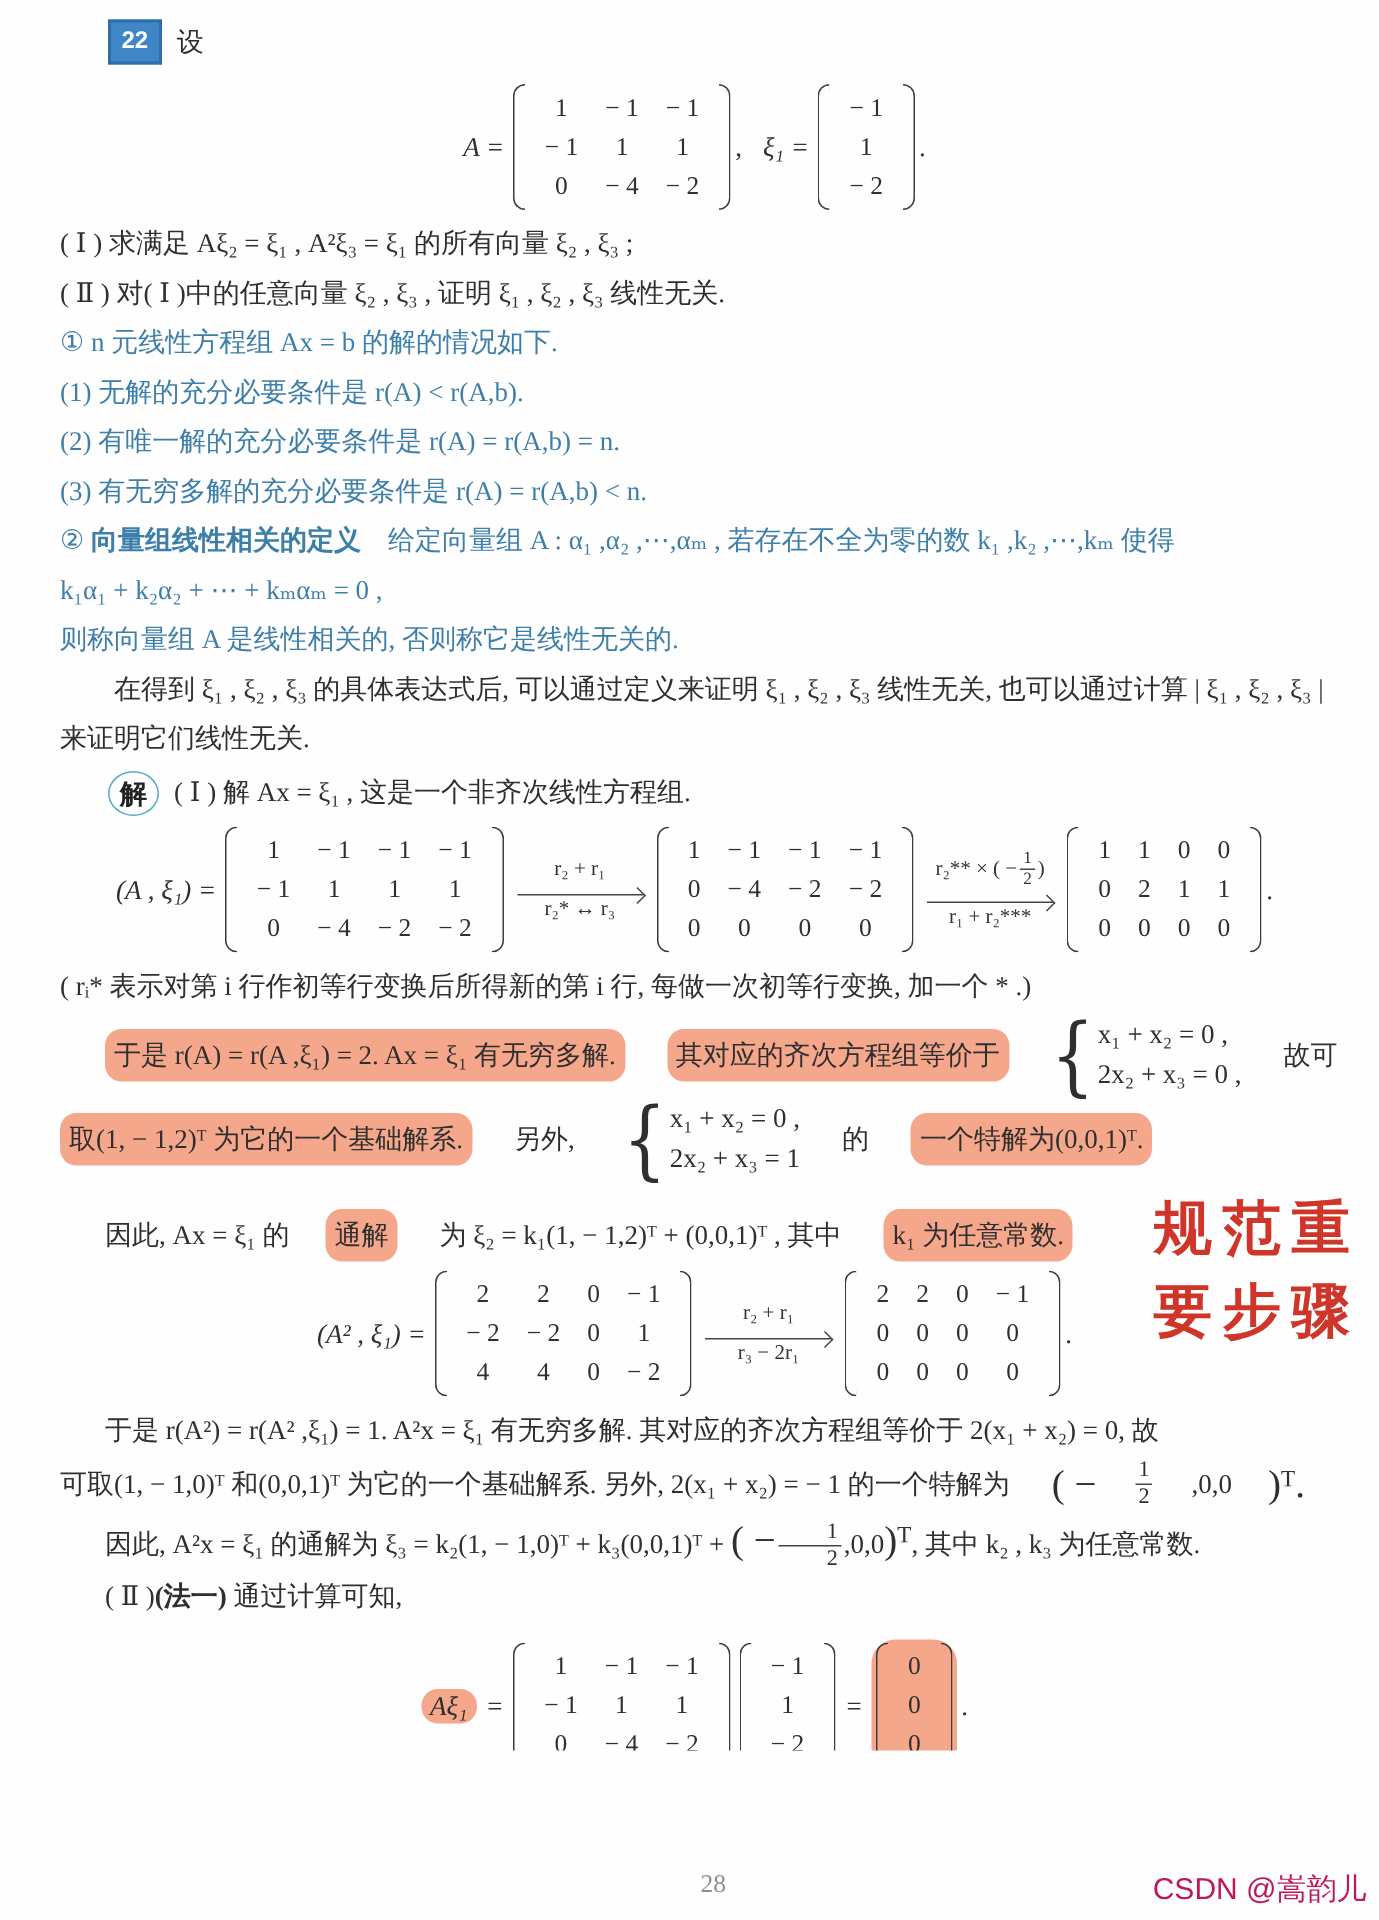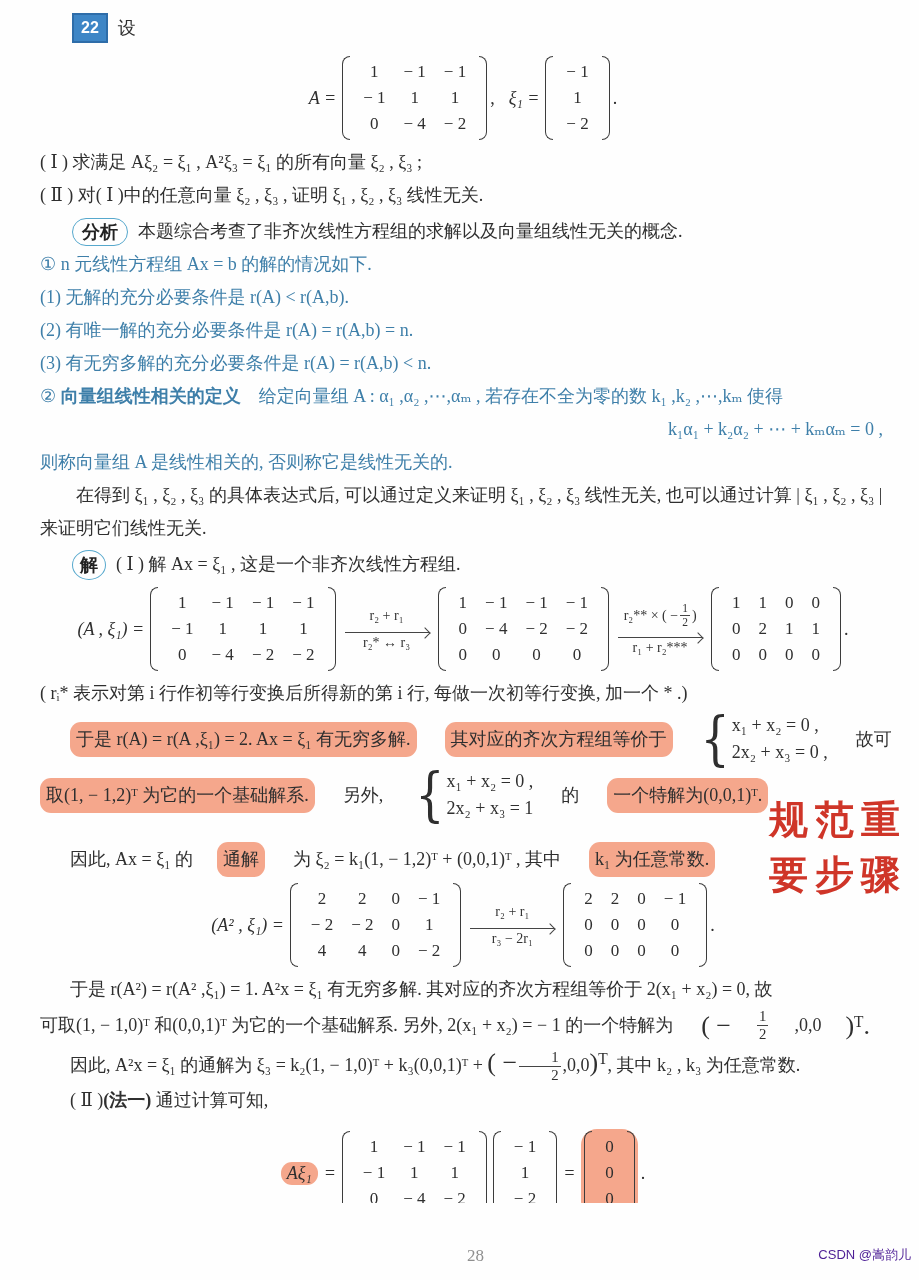--- a/index.html
+++ b/index.html
@@ -20,21 +20,21 @@
     color:var(--ink);
     font-family:"Liberation Serif","DejaVu Serif",serif;
     font-size:18px;
     overflow:hidden;
   }
   .page{padding:10px 36px 0 40px;}
   .pline{line-height:33px;min-height:33px;}
   .ind{padding-left:36px;}
   .blue{color:var(--blue);}
   .b{font-weight:bold;}
-  .center{text-align:right;}
+  .center{text-align:left;}
   
   .prob-head{display:flex;align-items:center;gap:10px;padding-left:32px;height:36px;}
   .numbox{
     display:inline-block;background:var(--badge);border:2px solid var(--badge-border);
     color:#fff;font-weight:bold;font-size:16px;line-height:26px;padding:0 7px;
     font-family:"Liberation Sans",sans-serif;
   }
   
   .tag{
     display:inline-block;border:1.6px solid var(--tag-border);color:#222;font-weight:bold;
@@ -81,21 +81,21 @@
   .clip{max-height:80px;overflow:hidden;margin-top:6px;}
   
   .annotation{
     position:absolute;top:792px;right:12px;color:var(--red);font-weight:bold;
     font-size:39px;line-height:55px;letter-spacing:7px;text-align:left;
     font-family:"Liberation Serif","DejaVu Serif",serif;
   }
   
   .pagenum{position:absolute;top:1246px;left:16px;width:100%;text-align:center;color:#8f8f8f;font-size:17px;}
   .watermark{
-    position:absolute;top:1246px;right:8px;color:#4c1d95;font-size:13px;
+    position:absolute;top:1246px;right:8px;color:#be185d;font-size:20px;
     font-family:"Liberation Sans",sans-serif;
   }
 </style>
 </head>
 <body>
 
 <div class="page">
 
   <div class="prob-head">
     <span class="numbox">22</span>
@@ -129,24 +129,20 @@
           <span class="mcell">− 2</span>
         </span>
         <span class="rp"></span>
       </span>
     <span>.</span>
   </div>
 
   <div class="pline">( Ⅰ ) 求满足 Aξ₂ = ξ₁ , A²ξ₃ = ξ₁ 的所有向量 ξ₂ , ξ₃ ;</div>
   <div class="pline">( Ⅱ ) 对( Ⅰ )中的任意向量 ξ₂ , ξ₃ , 证明 ξ₁ , ξ₂ , ξ₃ 线性无关.</div>
 
-  <div class="pline" style="display:flex;align-items:center;padding-left:32px;margin-top:3px;">
-    <span class="tag">分析</span>
-    <span>本题综合考查了非齐次线性方程组的求解以及向量组线性无关的概念.</span>
-  </div>
   <div class="pline blue">① n 元线性方程组 Ax = b 的解的情况如下.</div>
   <div class="pline blue">(1) 无解的充分必要条件是 r(A) &lt; r(A,b).</div>
   <div class="pline blue">(2) 有唯一解的充分必要条件是 r(A) = r(A,b) = n.</div>
   <div class="pline blue">(3) 有无穷多解的充分必要条件是 r(A) = r(A,b) &lt; n.</div>
   <div class="pline blue"><span>②</span> <span class="b">向量组线性相关的定义</span><span>　给定向量组 A : α₁ ,α₂ ,⋯,αₘ , 若存在不全为零的数 k₁ ,k₂ ,⋯,kₘ 使得</span></div>
   <div class="pline blue center">k₁α₁ + k₂α₂ + ⋯ + kₘαₘ = 0 ,</div>
   <div class="pline blue">则称向量组 A 是线性相关的, 否则称它是线性无关的.</div>
   <div class="pline ind" style="text-indent:0;padding-left:0;"><span style="display:inline-block;width:36px;"></span><span>在得到 ξ₁ , ξ₂ , ξ₃ 的具体表达式后, 可以通过定义来证明 ξ₁ , ξ₂ , ξ₃ 线性无关, 也可以通过计算 | ξ₁ , ξ₂ , ξ₃ | 来证明它们线性无关.</span></div>
 
   <div class="pline" style="display:flex;align-items:center;padding-left:32px;margin-top:3px;">

